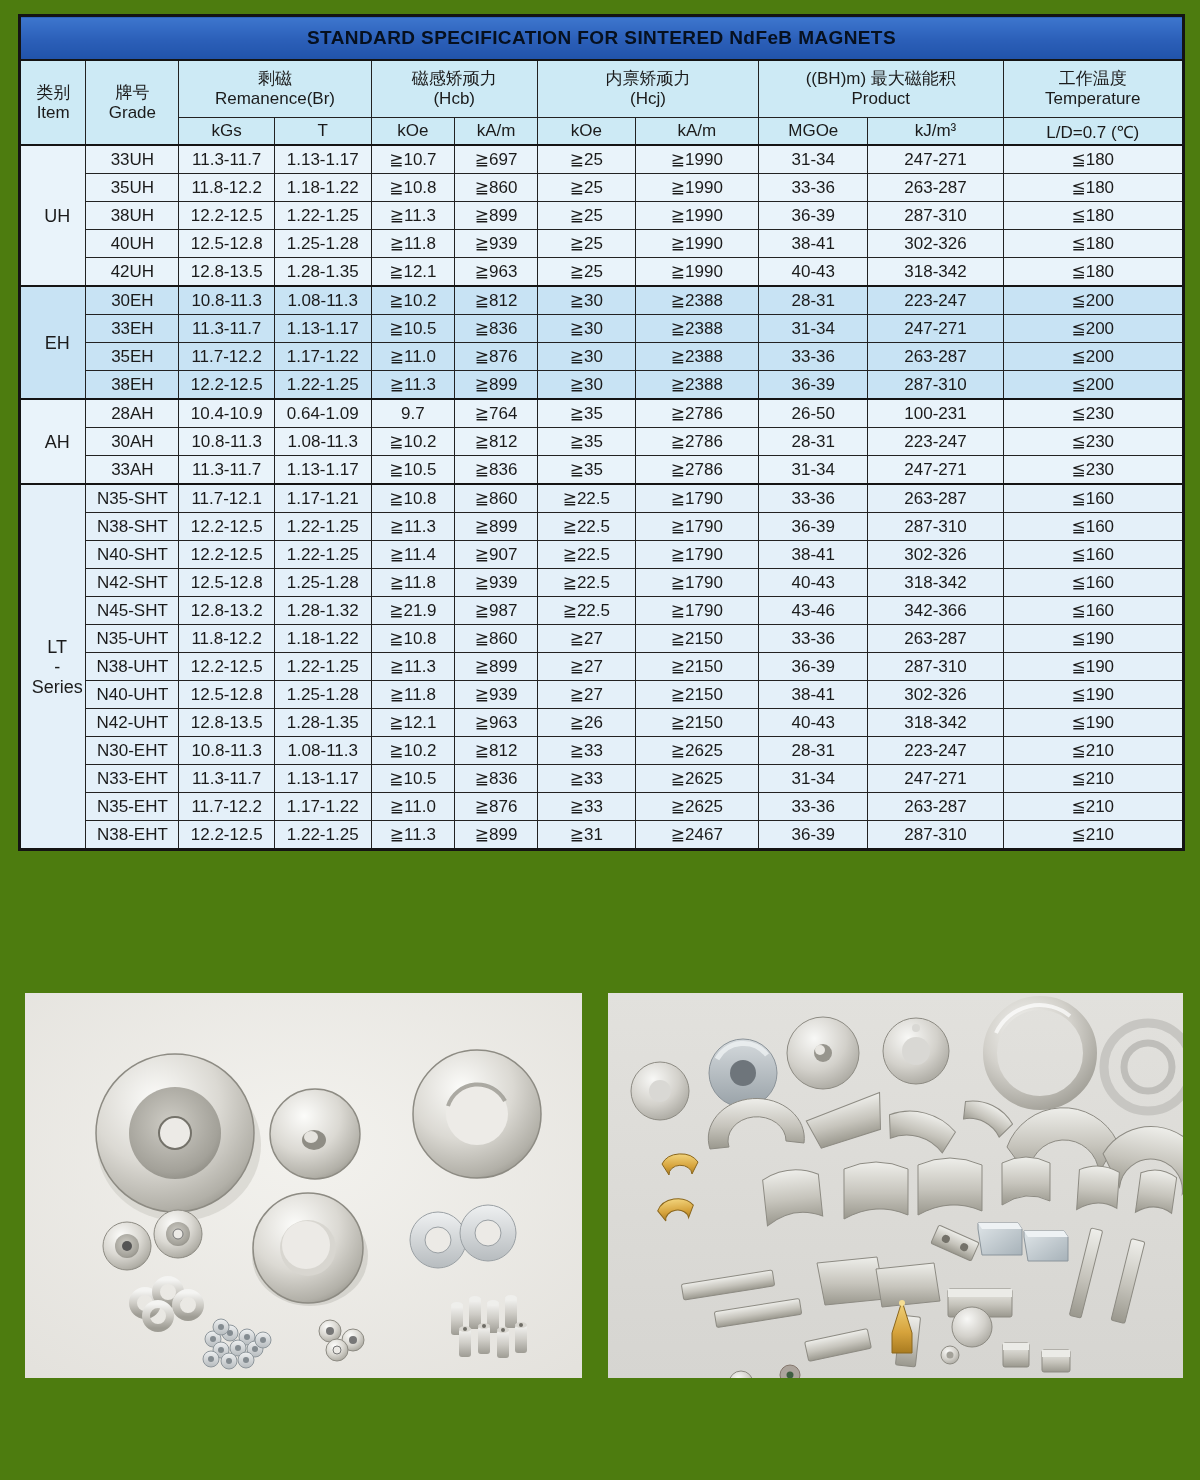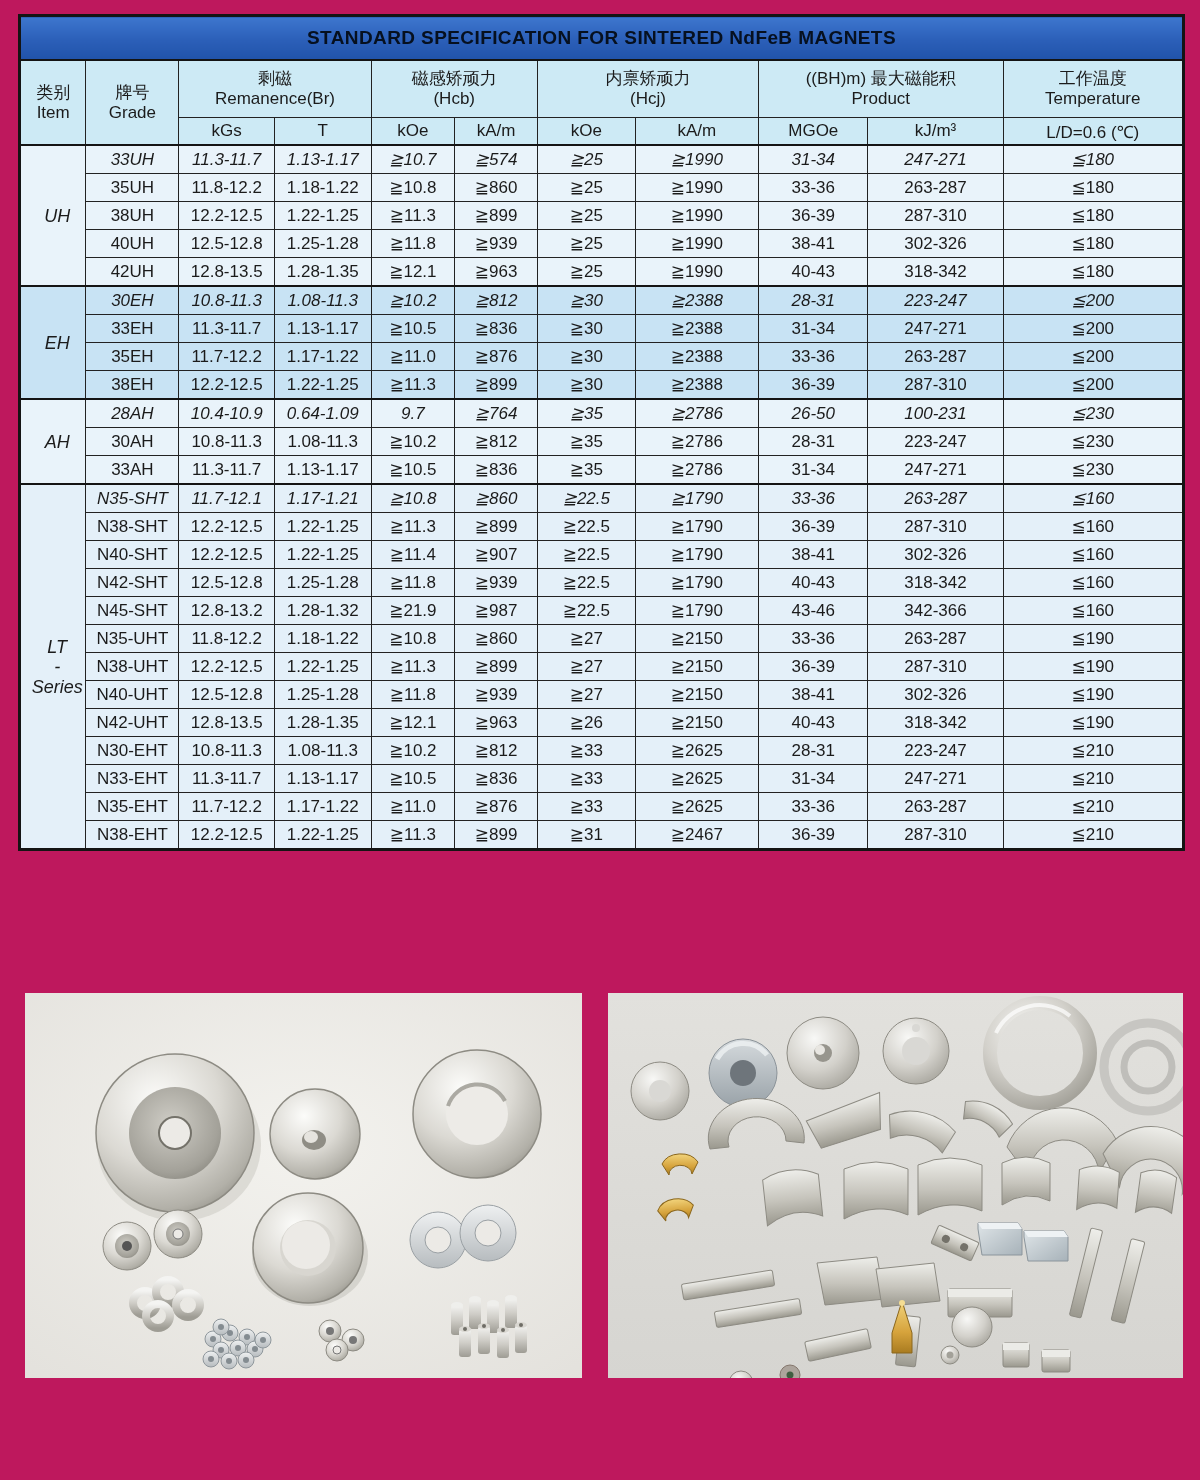--- a/index.html
+++ b/index.html
@@ -1,35 +1,35 @@
 <!DOCTYPE html>
 <html><head>
 <meta charset="utf-8">
 <style>
   html,body{margin:0;padding:0;background:#ffffff;}
   body{width:1200px;height:1480px;font-family:"Liberation Sans",sans-serif;}
-  .page{position:relative;width:1200px;height:1480px;background:#be185d;overflow:hidden;}
+  .page{position:relative;width:1200px;height:1480px;background:#4d7c0f;overflow:hidden;}
 
   table.spec{position:absolute;left:18px;top:14px;width:1167px;border-collapse:collapse;
     table-layout:fixed;border:3px solid #141414;background:#e9f3fa;}
   table.spec th,table.spec td{border:1.6px solid #222;text-align:center;color:#1b1b1b;
     padding:0;overflow:hidden;white-space:nowrap;}
   tr.title-row th{height:42px;background:linear-gradient(180deg,#3d76ce 0%,#2b5fb8 55%,#2153aa 100%);
     color:#06101f;font-size:19px;font-weight:bold;letter-spacing:.4px;border-bottom:2.4px solid #141414;}
   tr.head-main th{background:#cdeaf5;font-weight:normal;vertical-align:middle;height:56px;}
   tr.head-units th{background:#cdeaf5;font-weight:normal;height:26px;font-size:17px;margin-top:7px;}
   .zh{font-size:17px;line-height:20px;}
   .en{font-size:17px;line-height:20px;}
   tbody td{font-size:17px;height:27px;}
   tbody th.group-cell{background:inherit;font-weight:normal;font-size:18px;vertical-align:middle;}
   tbody th.group-cell div{line-height:20px;padding-left:8px;}
   tr.tone-light{background:#e9f3fa;}
   tr.tone-blue{background:#c8e3f4;}
   tr.tone-lt{background:#e4f0f9;}
-  tr.group-start td,tr.group-start th{border-top:2.4px solid #141414;font-style:italic;}
+  tr.group-start td,tr.group-start th{border-top:2.4px solid #141414;}
 
   .photos{position:absolute;left:25px;top:993px;width:1160px;height:385px;display:flex;gap:26px;}
   .photo{position:relative;flex:0 0 auto;}
   .photo svg{display:block;}
 </style>
 </head>
 <body>
 
 <div class="page">
 
@@ -83,33 +83,33 @@
       </tr>
       <tr class="head-units">
         <th>kGs</th>
         <th>T</th>
         <th>kOe</th>
         <th>kA/m</th>
         <th>kOe</th>
         <th>kA/m</th>
         <th>MGOe</th>
         <th>kJ/m³</th>
-        <th>L/D=0.6 (℃)</th>
+        <th>L/D=0.7 (℃)</th>
       </tr>
     </thead>
     <tbody id="spec-tbody">
         <tr class="tone-light group-start">
           <th rowspan="5" class="group-cell">
             <div>UH</div>
           </th>
           <td>33UH</td>
           <td>11.3-11.7</td>
           <td>1.13-1.17</td>
           <td>≧10.7</td>
-          <td>≧574</td>
+          <td>≧697</td>
           <td>≧25</td>
           <td>≧1990</td>
           <td>31-34</td>
           <td>247-271</td>
           <td>≦180</td>
         </tr>
         <tr class="tone-light">
           <td>35UH</td>
           <td>11.8-12.2</td>
           <td>1.18-1.22</td>

